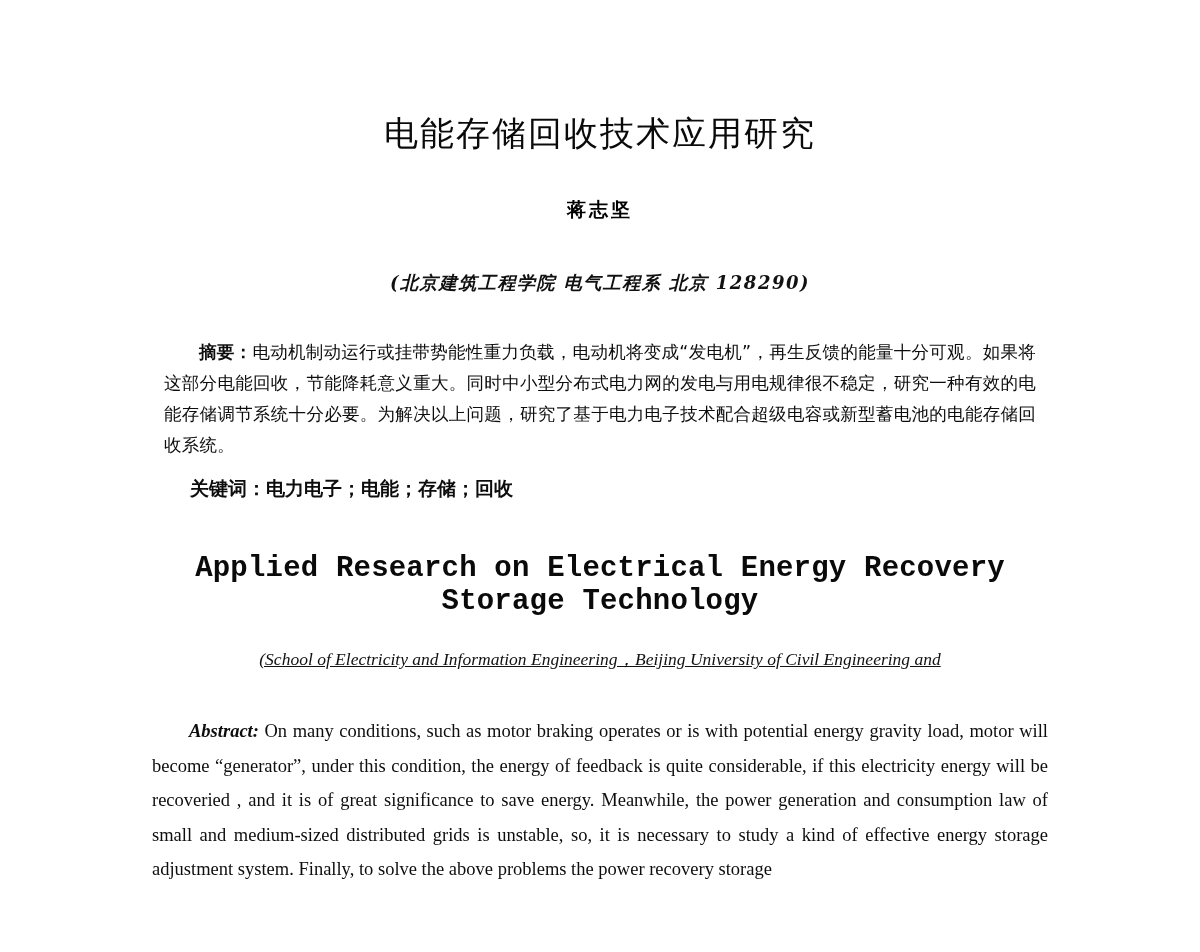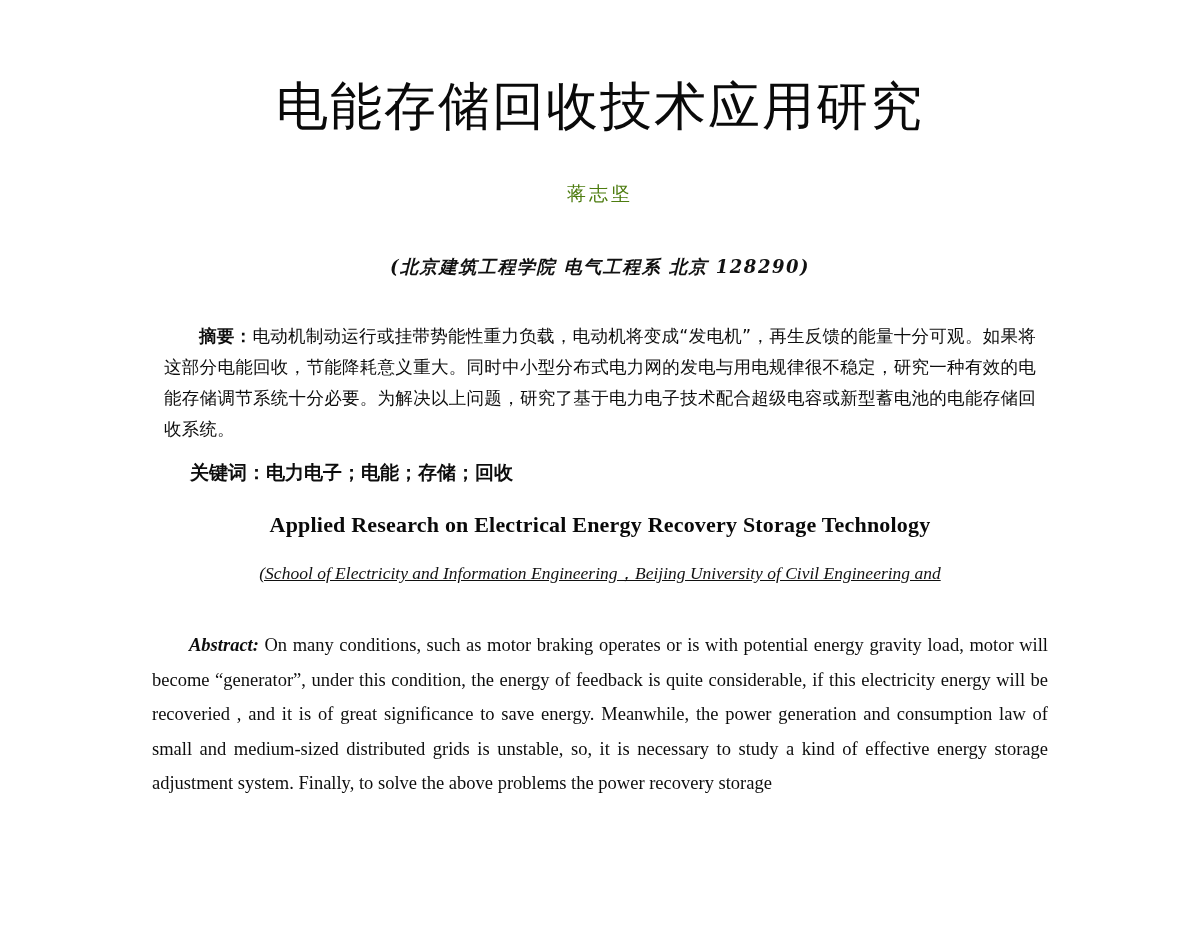--- a/index.html
+++ b/index.html
@@ -30,37 +30,37 @@
     position: absolute;
     left: 152px;
     top: 0;
     width: 896px;
   }
 
   
   .cn-title {
     text-align: center;
     font-family: "DejaVu Serif", "Liberation Serif", serif;
-    font-size: 52px;
+    font-size: 34px;
     line-height: 1.15;
     letter-spacing: 2px;
     font-weight: 500;
-    margin-top: 77px;
+    margin-top: 114px;
     color: #0a0a0a;
   }
 
   
   .cn-author {
     text-align: center;
     font-family: "DejaVu Sans", "Liberation Sans", sans-serif;
     font-size: 19px;
-    font-weight: normal;
+    font-weight: bold;
     letter-spacing: 3px;
     margin-top: 44px;
-    color: #4d7c0f;
+    color: #000000;
   }
 
   
   .cn-affil {
     text-align: center;
     font-family: "DejaVu Serif", "Liberation Serif", serif;
     font-style: italic;
     font-size: 18px;
     font-weight: bold;
     letter-spacing: 1.5px;
@@ -98,25 +98,25 @@
     font-weight: bold;
     color: #0d0d0d;
   }
   .cn-keywords .kw-body {
     font-weight: bold;
   }
 
   
   .en-title {
     text-align: center;
-    font-family: Liberation Serif, serif;
-    font-size: 22px;
+    font-family: Liberation Mono, monospace;
+    font-size: 29px;
     font-weight: bold;
     letter-spacing: 0.2px;
-    margin-top: 24px;
+    margin-top: 48px;
     color: #0a0a0a;
   }
 
   
   .en-author {
     text-align: center;
     font-family: "Liberation Serif", "DejaVu Serif", serif;
     font-size: 18px;
     margin-top: 42px;
     letter-spacing: 0.3px;

